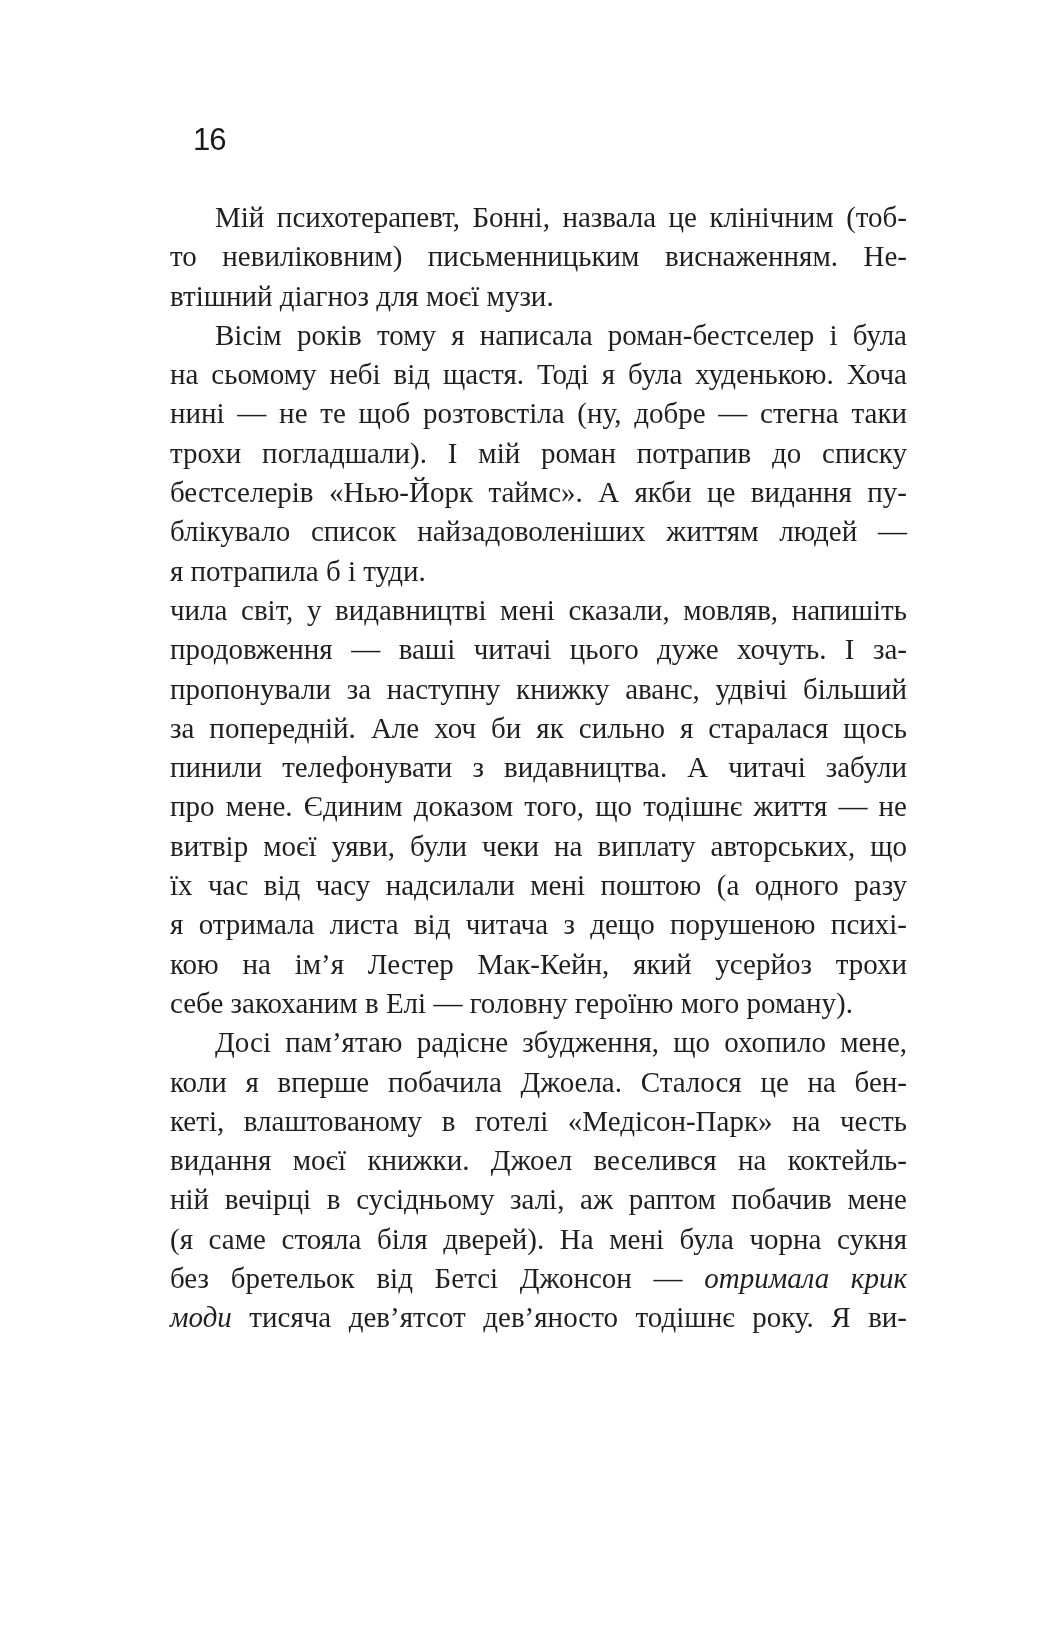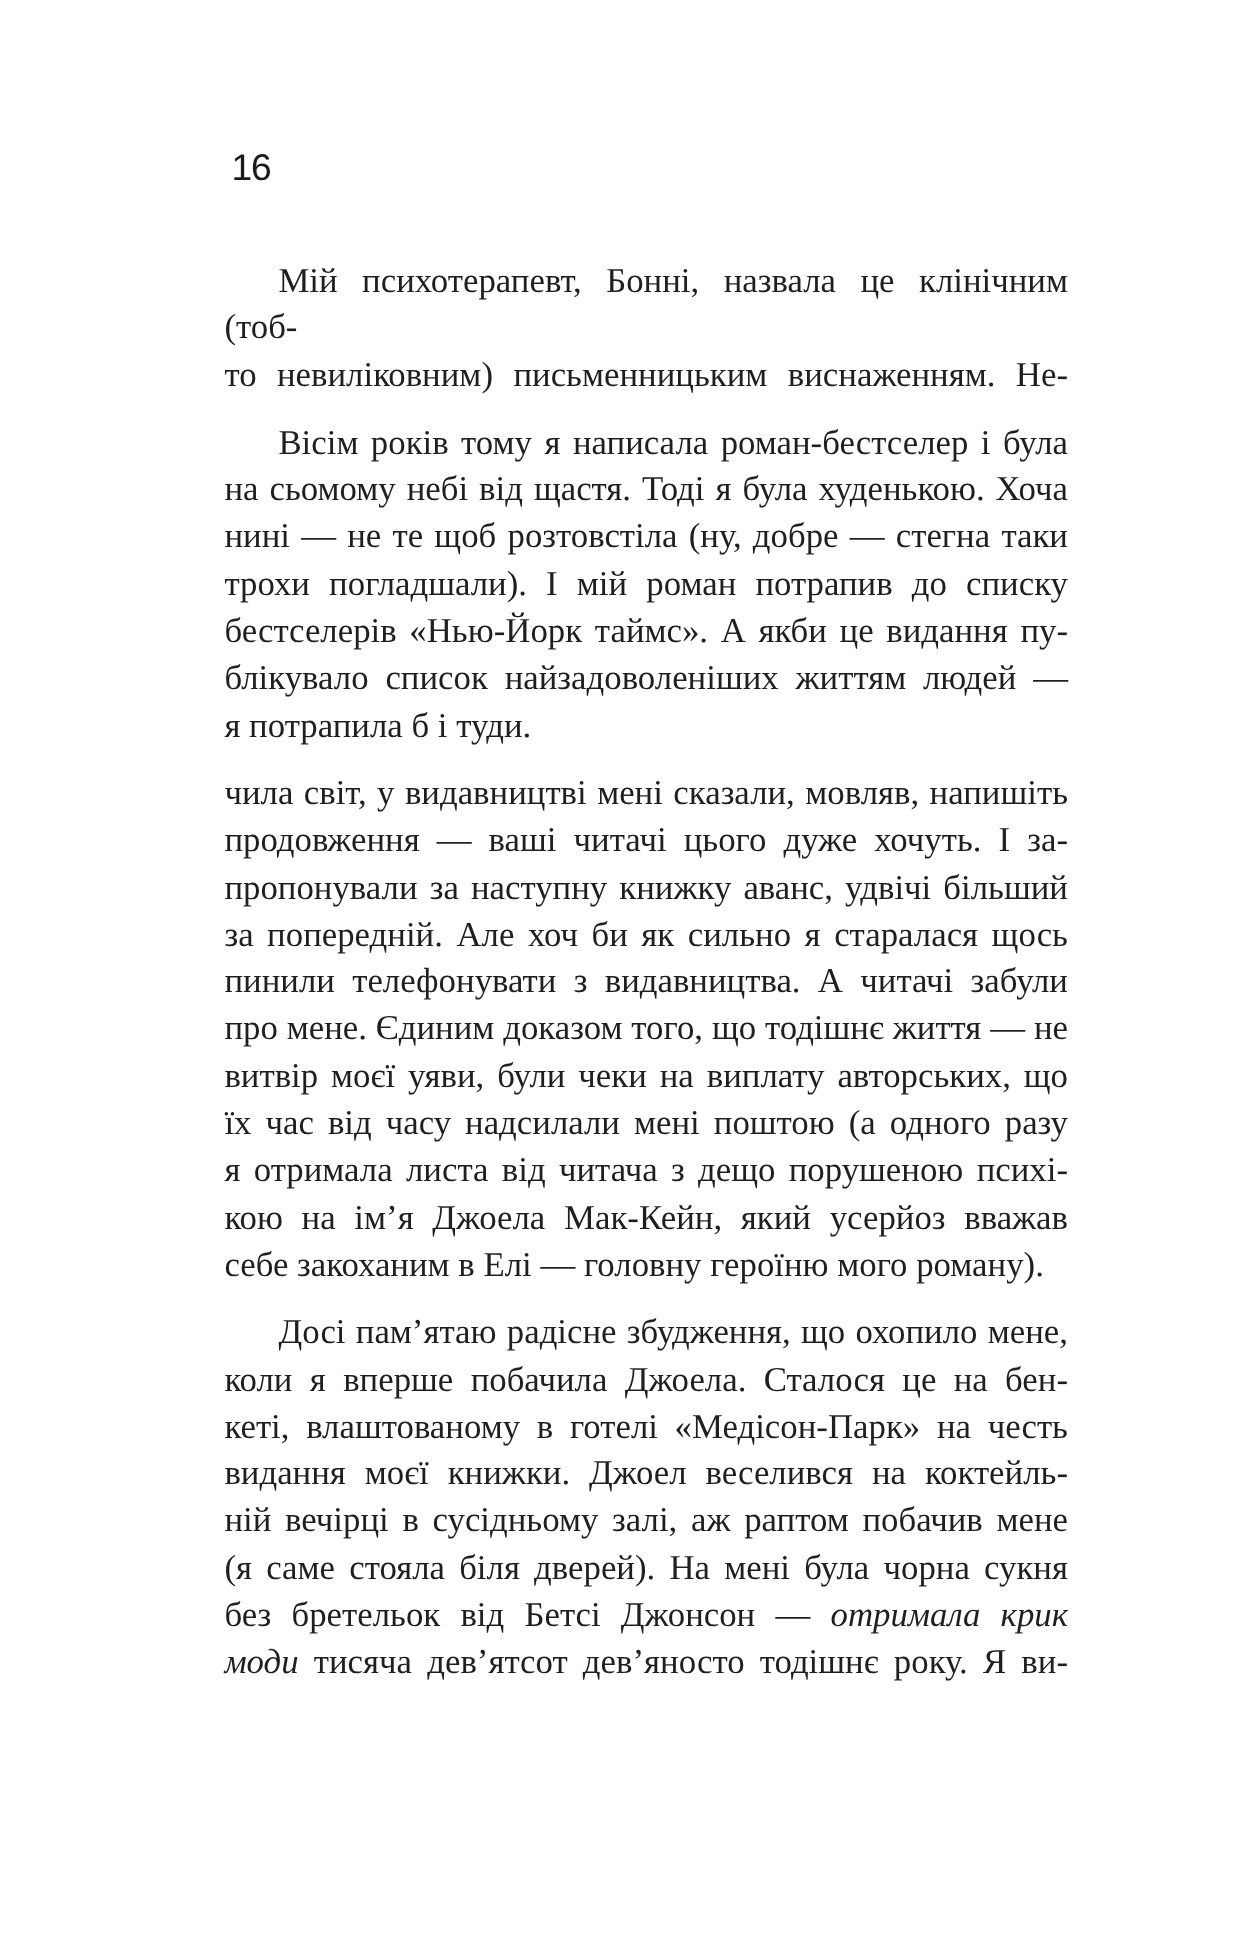--- a/index.html
+++ b/index.html
@@ -34,21 +34,21 @@
     left: 170px;
     top: 198px;
     width: 737px;
     font-family: "Liberation Serif", "DejaVu Serif", serif;
     font-size: 29px;
     line-height: 39.3px;
     color: #1f1f1f;
     hyphens: none;
   }
   .paragraph {
-    margin: 17px;
+    margin: 0;
     padding: 0;
   }
   .line {
     text-align: justify;
     text-align-last: justify;
   }
   .line.indent {
     text-indent: 45px;
   }
   .line.last {
@@ -60,41 +60,42 @@
 </style>
 </head>
 <body>
 
 <div class="book-page">
   <div class="page-number">16</div>
   <div class="page-text">
       <div class="paragraph">
         <div class="line indent"><span>Мій психотерапевт, Бонні, назвала це клінічним (тоб-</span></div>
         <div class="line"><span>то невиліковним) письменницьким виснаженням. Не-</span></div>
+        <div class="line last"><span>втішний діагноз для моєї музи.</span></div>
       </div>
       <div class="paragraph">
         <div class="line indent"><span>Вісім років тому я написала роман-бестселер і була</span></div>
         <div class="line"><span>на сьомому небі від щастя. Тоді я була худенькою. Хоча</span></div>
         <div class="line"><span>нині — не те щоб розтовстіла (ну, добре — стегна таки</span></div>
         <div class="line"><span>трохи погладшали). І мій роман потрапив до списку</span></div>
         <div class="line"><span>бестселерів «Нью-Йорк таймс». А якби це видання пу-</span></div>
         <div class="line"><span>блікувало список найзадоволеніших життям людей —</span></div>
         <div class="line last"><span>я потрапила б і туди.</span></div>
       </div>
       <div class="paragraph">
         <div class="line"><span>чила світ, у видавництві мені сказали, мовляв, напишіть</span></div>
         <div class="line"><span>продовження — ваші читачі цього дуже хочуть. І за-</span></div>
         <div class="line"><span>пропонували за наступну книжку аванс, удвічі більший</span></div>
         <div class="line"><span>за попередній. Але хоч би як сильно я старалася щось</span></div>
         <div class="line"><span>пинили телефонувати з видавництва. А читачі забули</span></div>
         <div class="line"><span>про мене. Єдиним доказом того, що тодішнє життя — не</span></div>
         <div class="line"><span>витвір моєї уяви, були чеки на виплату авторських, що</span></div>
         <div class="line"><span>їх час від часу надсилали мені поштою (а одного разу</span></div>
         <div class="line"><span>я отримала листа від читача з дещо порушеною психі-</span></div>
-        <div class="line"><span>кою на ім’я Джоела Мак-Кейн, який усерйоз вважав</span></div>
+        <div class="line"><span>кою на ім’я Лестер Мак-Кейн, який усерйоз трохи</span></div>
         <div class="line last"><span>себе закоханим в Елі — головну героїню мого роману).</span></div>
       </div>
       <div class="paragraph">
         <div class="line indent"><span>Досі пам’ятаю радісне збудження, що охопило мене,</span></div>
         <div class="line"><span>коли я вперше побачила Джоела. Сталося це на бен-</span></div>
         <div class="line"><span>кеті, влаштованому в готелі «Медісон-Парк» на честь</span></div>
         <div class="line"><span>видання моєї книжки. Джоел веселився на коктейль-</span></div>
         <div class="line"><span>ній вечірці в сусідньому залі, аж раптом побачив мене</span></div>
         <div class="line"><span>(я саме стояла біля дверей). На мені була чорна сукня</span></div>
         <div class="line"><span>без бретельок від Бетсі Джонсон — </span><em>отримала крик</em></div>

